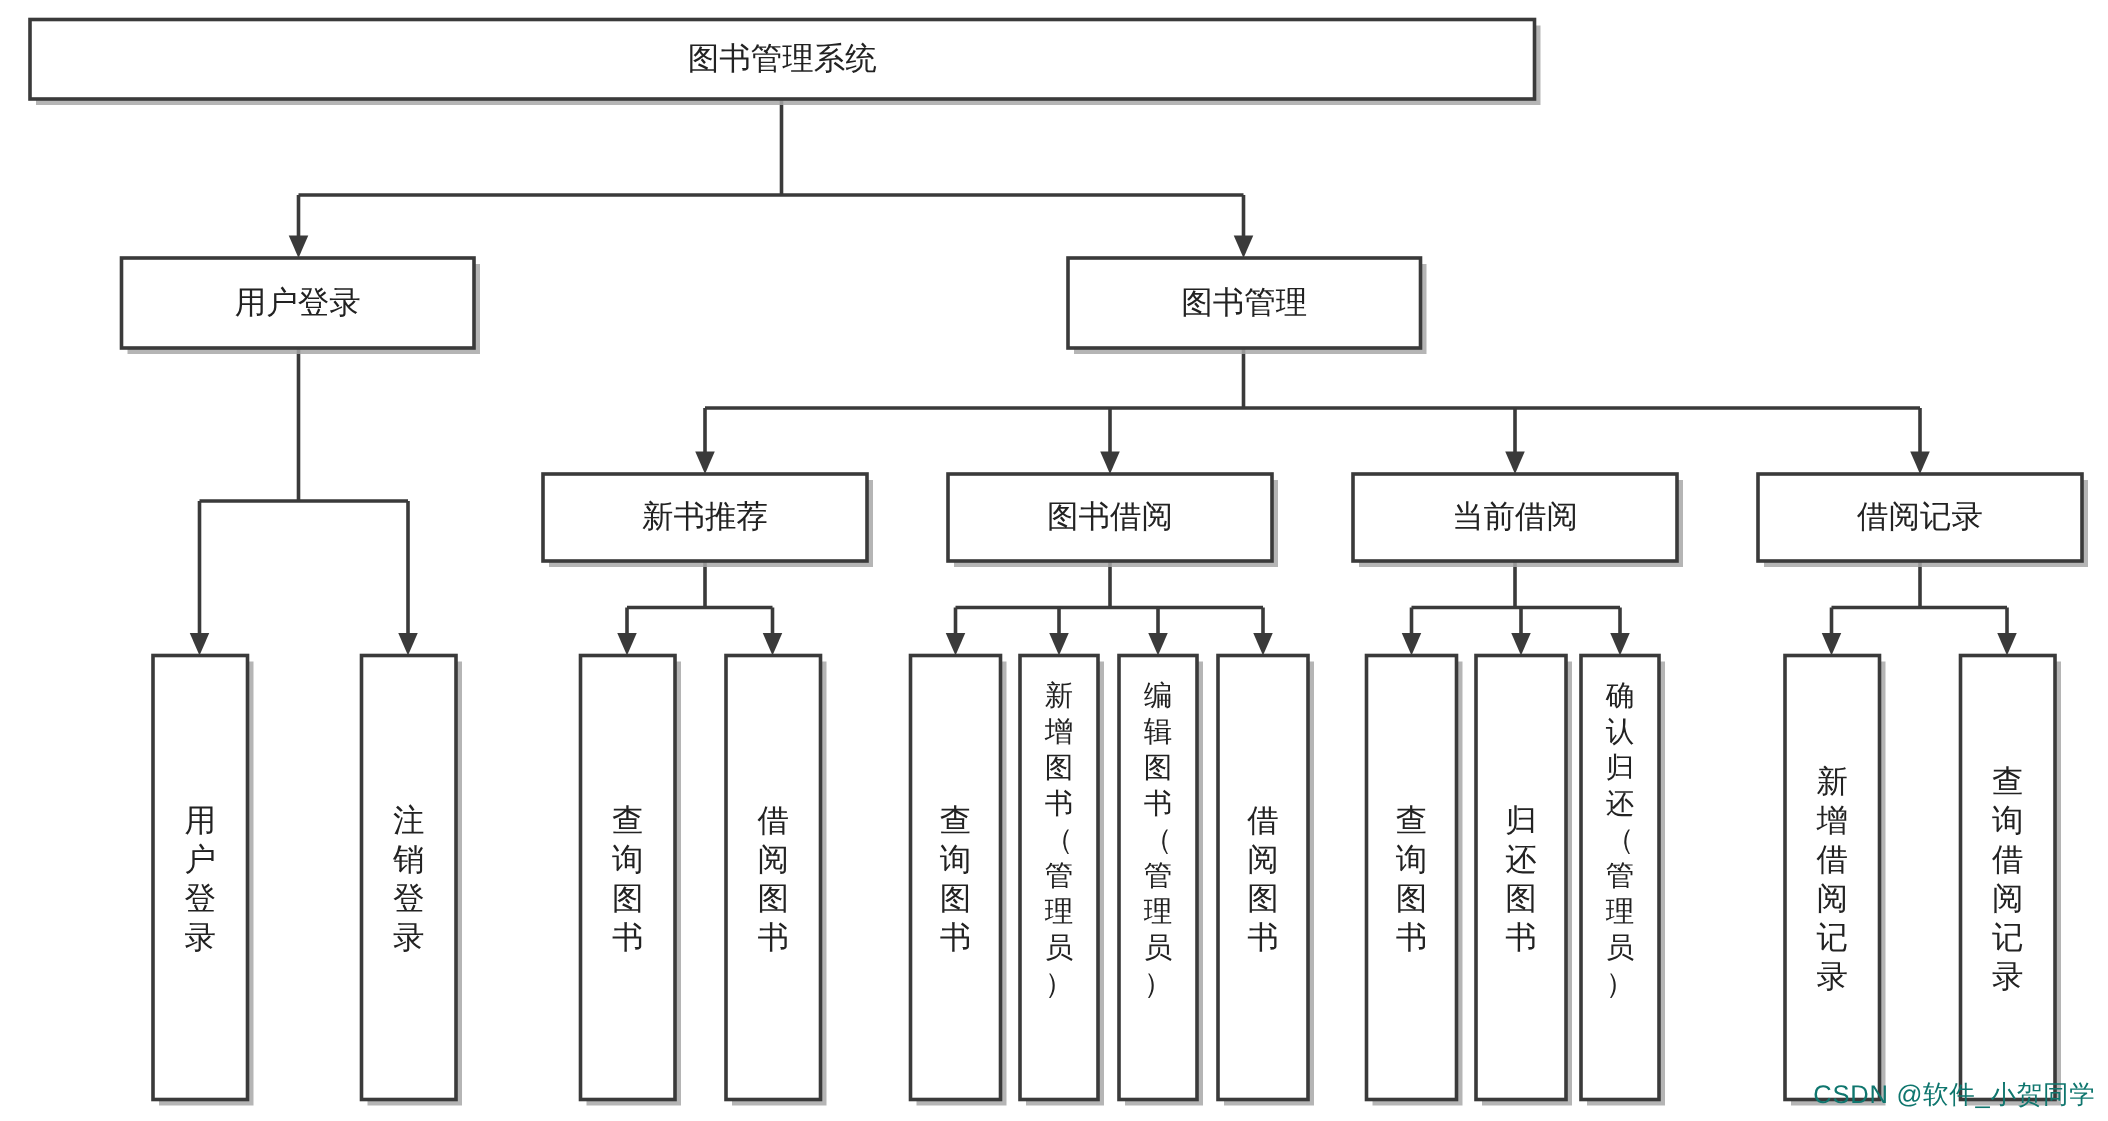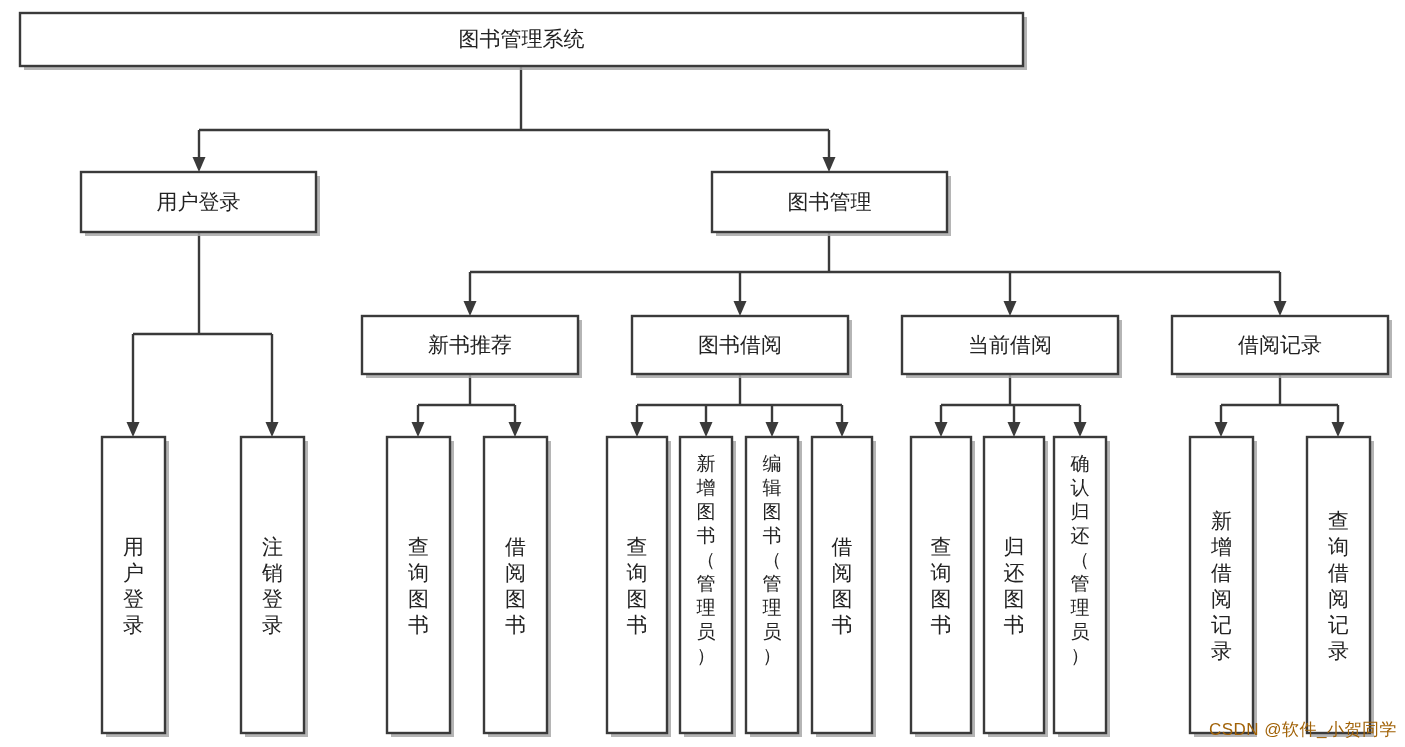--- a/index.html
+++ b/index.html
@@ -64,21 +64,21 @@
   .arrow-head {
     fill: #3a3a3a;
     stroke: none;
   }
   .watermark {
     position: absolute;
     right: 8px;
     bottom: 6px;
     font-family: "Liberation Sans", "DejaVu Sans", sans-serif;
     font-size: 17px;
-    color: #a16207;
+    color: #0f766e;
     letter-spacing: 0.5px;
     white-space: nowrap;
     user-select: none;
   }
 </style>
 </head>
 <body>
 
 <div id="diagram-root">
   <svg id="flow-svg" viewBox="0 0 1405 747">

